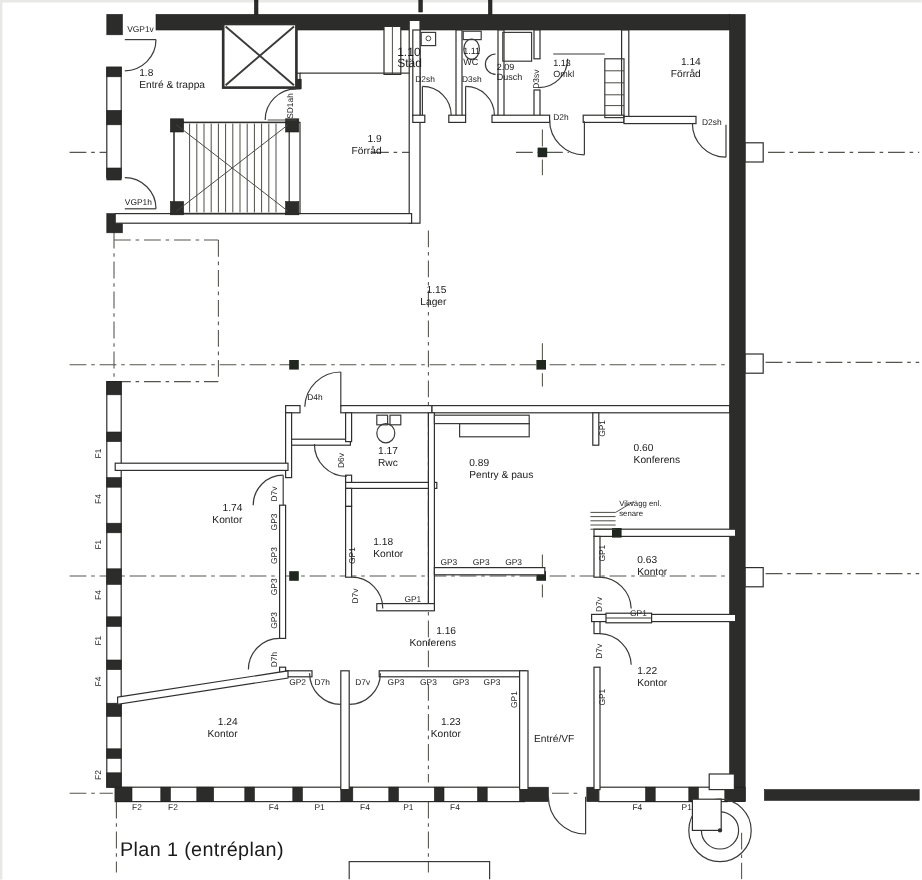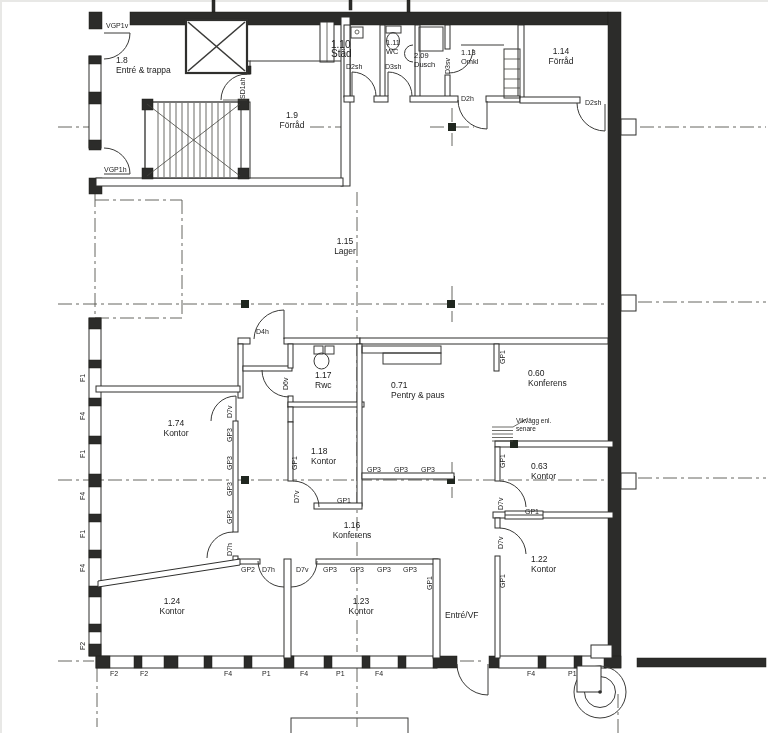--- a/index.html
+++ b/index.html
@@ -8,21 +8,21 @@
          box-shadow:inset 2px 2px 0 #e8e8e6;}
   svg{position:absolute;left:0;top:0;}
   .wd{fill:#2c2c2a;stroke:#1c1c1a;stroke-width:.5;}
   .wi{fill:#ffffff;stroke:#2f2f2d;stroke-width:1;}
   .ln{fill:none;stroke:#3a3a38;stroke-width:1;}
   .thin{fill:none;stroke:#45453f;stroke-width:.8;}
   .grid{fill:none;stroke:#55554f;stroke-width:.9;stroke-dasharray:14 4 3 4;}
   .node{fill:#20271f;stroke:none;}
   .lbl{position:absolute;font-size:7px;line-height:8px;white-space:nowrap;color:#222;}
   .rm{position:absolute;font-size:8.5px;line-height:9.5px;white-space:nowrap;color:#1a1a1a;}
-  .ctr{text-align:center;}
+  .ctr{text-align:right;}
   .vert{transform:rotate(-90deg);transform-origin:0 0;}
   .ann{position:absolute;font-size:6.5px;line-height:7.5px;color:#222;white-space:nowrap;}
   .title{position:absolute;font-size:16.5px;color:#1a1a1a;white-space:nowrap;letter-spacing:.3px;}
 </style>
 </head>
 <body>
 
 <div class="sheet">
 
 <svg width="768" height="733" viewBox="0 0 768 733">
@@ -296,21 +296,21 @@
   </div>
   <div class="rm ctr" style="left:318px;top:237px;width:54px">
     <span>1.15</span><br>
     <span>Lager</span>
   </div>
   <div class="rm" style="left:315px;top:371px">
     <span>1.17</span><br>
     <span>Rwc</span>
   </div>
   <div class="rm" style="left:391px;top:381px">
-    <span>0.71</span><br>
+    <span>0.89</span><br>
     <span>Pentry &amp; paus</span>
   </div>
   <div class="rm" style="left:528px;top:369px">
     <span>0.60</span><br>
     <span>Konferens</span>
   </div>
   <div class="rm ctr" style="left:150px;top:419px;width:52px">
     <span>1.74</span><br>
     <span>Kontor</span>
   </div>
@@ -394,14 +394,15 @@
   <span class="lbl" style="left:300px;top:670px">F4</span>
   <span class="lbl" style="left:336px;top:670px">P1</span>
   <span class="lbl" style="left:375px;top:670px">F4</span>
   <span class="lbl" style="left:527px;top:670px">F4</span>
   <span class="lbl" style="left:568px;top:670px">P1</span>
 
   <div class="ann" style="left:516px;top:417px">
     <span>Vikvägg enl.</span><br>
     <span>senare</span>
   </div>
+  <div class="title" style="left:100px;top:699px">Plan 1 (entréplan)</div>
 
 </div>
 
 </body></html>

